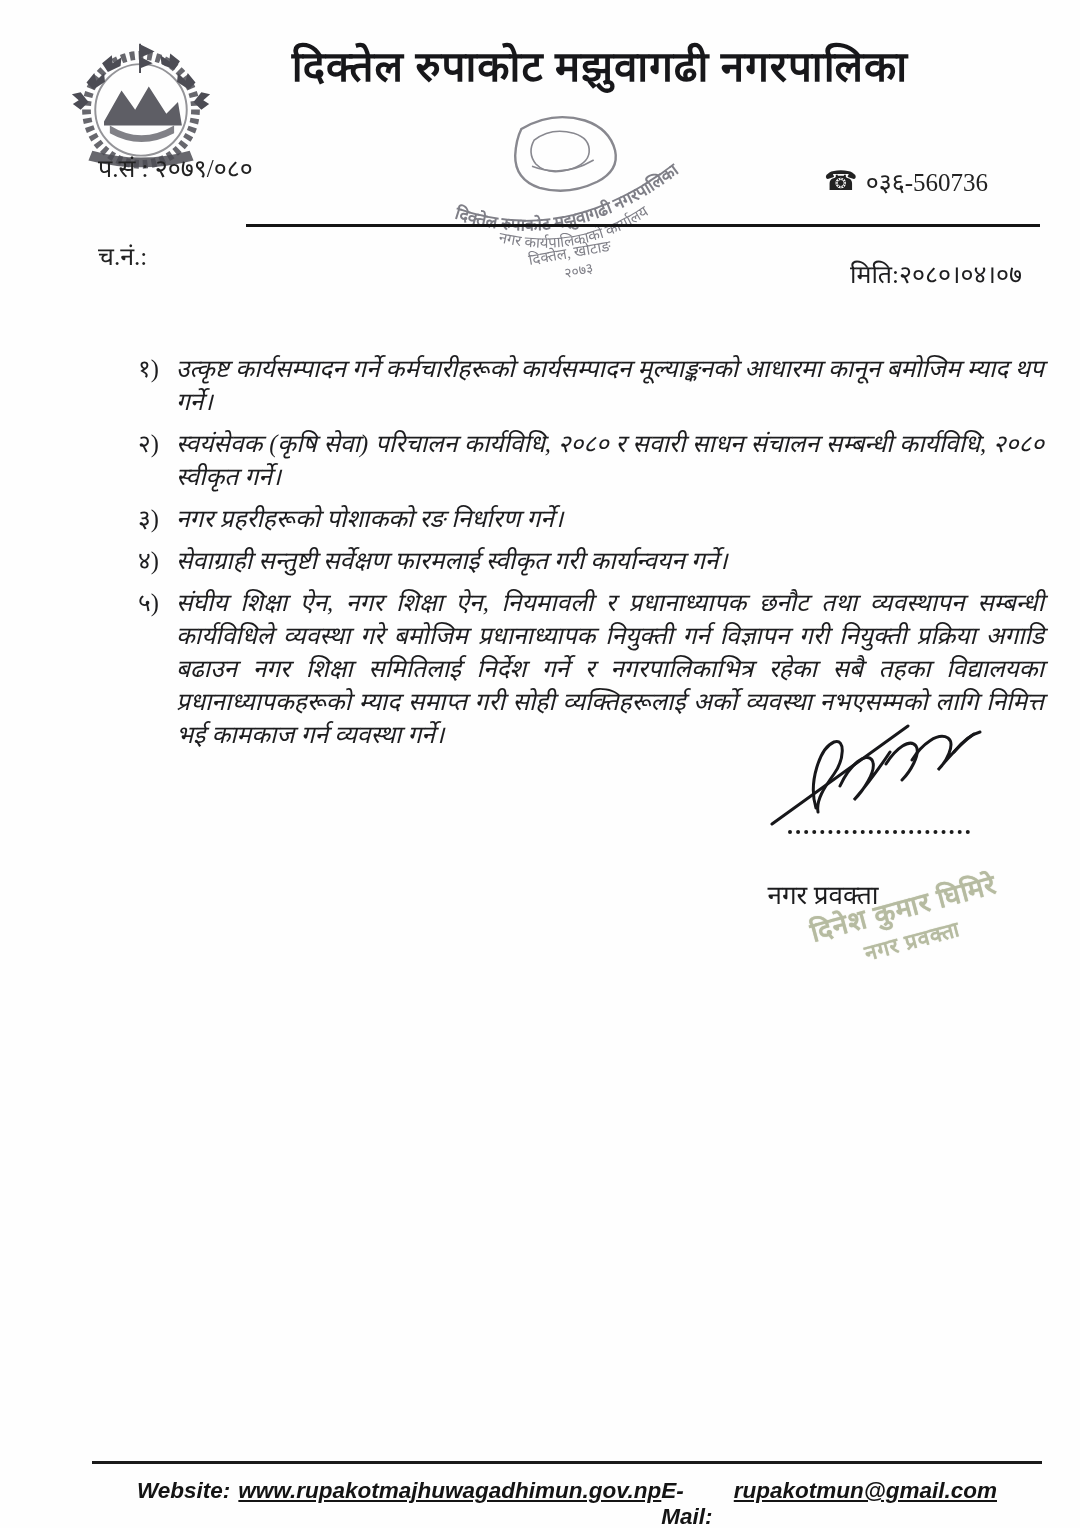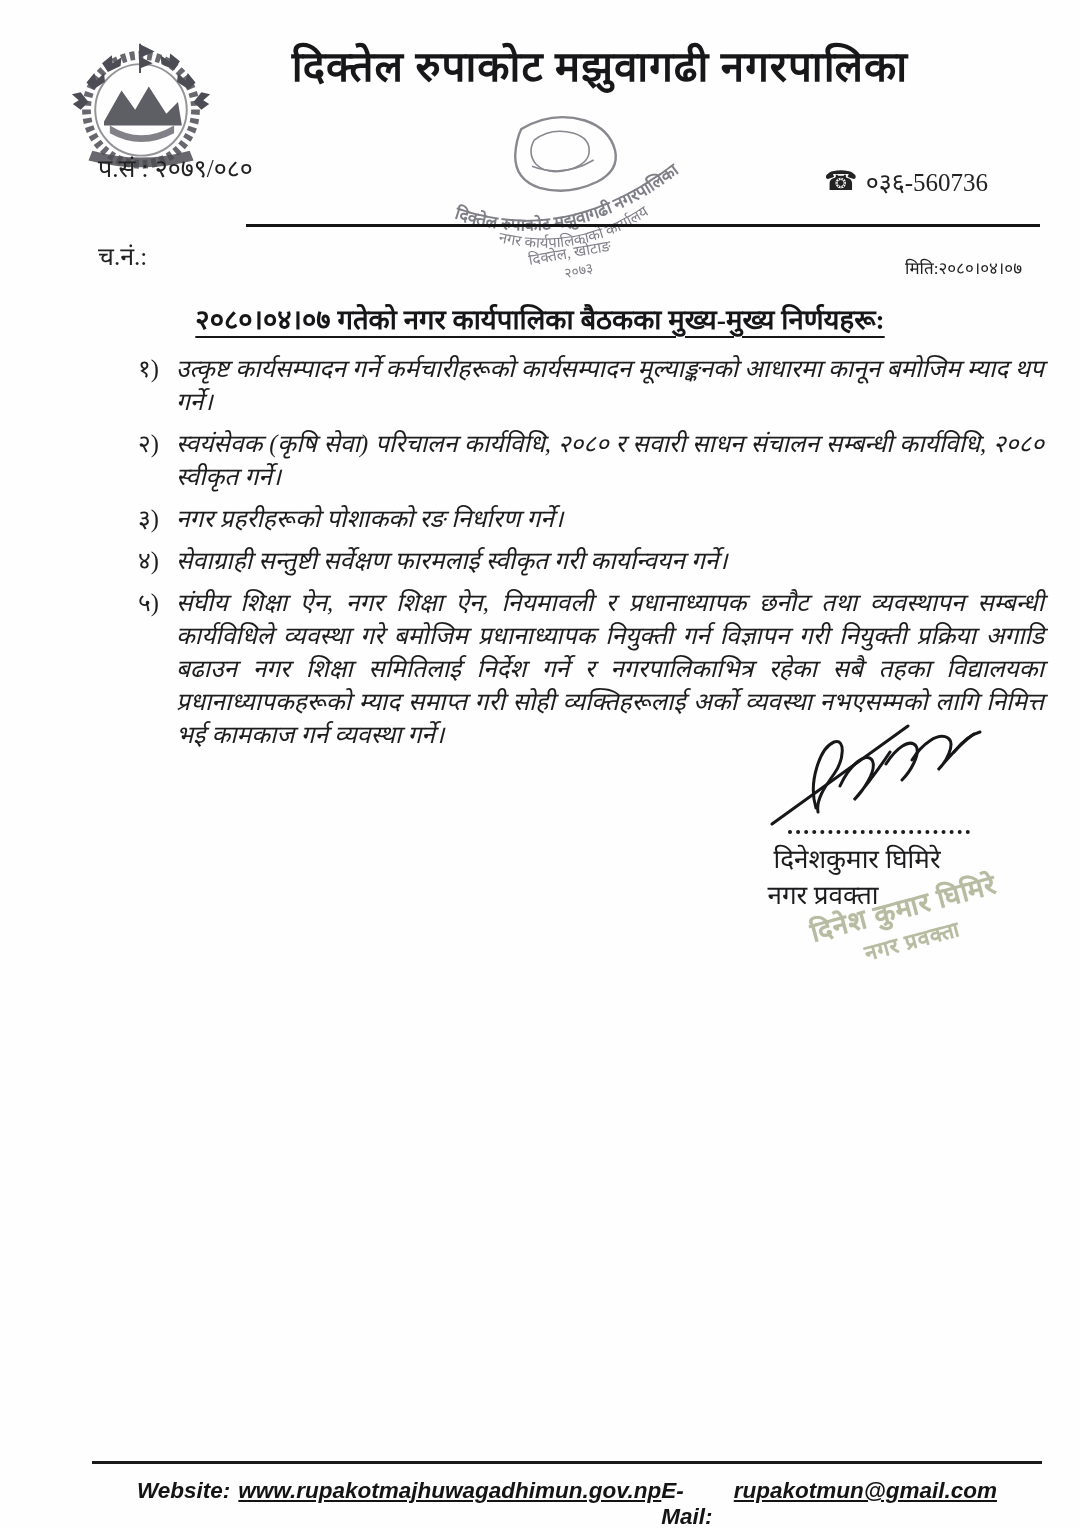--- a/index.html
+++ b/index.html
@@ -34,21 +34,21 @@
     display:flex;align-items:center;gap:8px;
   }
   .phone .ph-icon{font-size:27px;line-height:1;}
 
   .head-rule{
     position:absolute;left:246px;right:40px;top:224px;height:3px;
     background:#141414;
   }
 
   .date-line{
-    position:absolute;right:58px;top:256px;font-size:17px;color:#1e1e20;
+    position:absolute;right:58px;top:256px;font-size:25px;color:#1e1e20;
   }
 
   
   .center-stamp{
     position:absolute;left:438px;top:108px;width:256px;height:172px;
     opacity:.82;transform:rotate(-4deg);
     pointer-events:none;
   }
 
   
@@ -169,21 +169,20 @@
   </div>
   <div class="phone">
     <span class="ph-icon">☎</span>
     <span>०३६-560736</span>
   </div>
 
   <div class="head-rule"></div>
 
   <div class="date-line">मिति:२०८०।०४।०७</div>
 
-  <div class="doc-title">२०८०।०४।०७ गतेको नगर कार्यपालिका बैठकका मुख्य-मुख्य निर्णयहरू:</div>
 
   <div class="decisions">
     <div class="decision">
       <span class="d-num">१)</span>
       <span class="d-text">उत्कृष्ट कार्यसम्पादन गर्ने कर्मचारीहरूको कार्यसम्पादन मूल्याङ्कनको आधारमा कानून बमोजिम म्याद थप गर्ने।</span>
     </div>
     <div class="decision">
       <span class="d-num">२)</span>
       <span class="d-text">स्वयंसेवक (कृषि सेवा) परिचालन कार्यविधि, २०८० र सवारी साधन संचालन सम्बन्धी कार्यविधि, २०८० स्वीकृत गर्ने।</span>
     </div>
@@ -205,21 +204,20 @@
     <g fill="none" stroke="#17171a" stroke-width="3" stroke-linecap="round">
       <path d="M14,112 L150,14"></path>
       <path d="M58,96 C50,70 62,36 76,30 C88,26 86,48 76,62 C66,76 58,88 60,100"></path>
       <path d="M82,74 C92,52 108,40 114,48 C120,58 104,80 96,88 C108,74 124,52 132,40"></path>
       <path d="M128,52 C138,36 152,26 158,34 C163,42 152,60 144,68"></path>
       <path d="M154,48 C164,32 180,20 190,26 C198,32 188,50 180,58 C190,46 204,30 216,22"></path>
       <path d="M196,40 C204,30 214,22 222,20"></path>
     </g>
   </svg>
   <div class="sig-dots"></div>
-  <div class="sig-name">दिनेशकुमार घिमिरे</div>
   <div class="sig-post">नगर प्रवक्ता</div>
   <div class="sig-stamp">
     <div class="l1">दिनेश कुमार घिमिरे</div>
     <div class="l2">नगर प्रवक्ता</div>
   </div>
 
   <div class="foot-rule"></div>
   <div class="footer">
     <div class="f-item">
       <span class="f-label">Website:</span>

